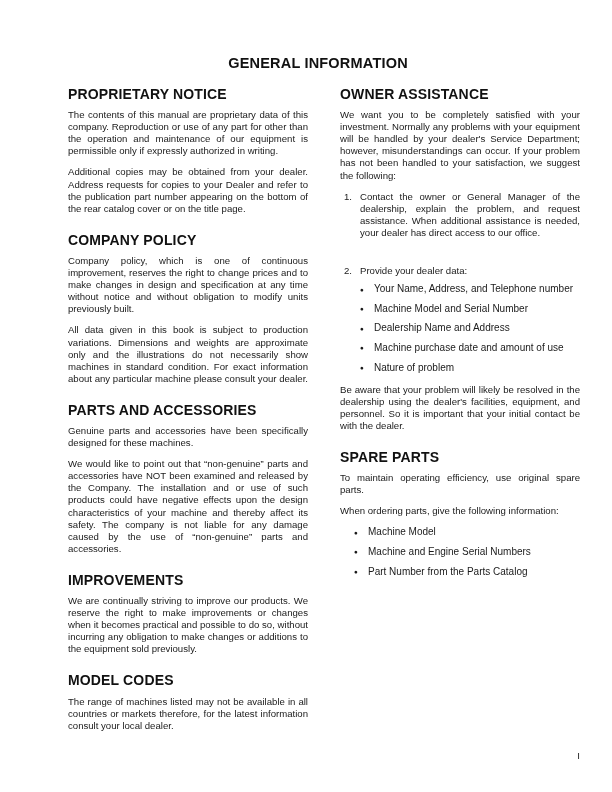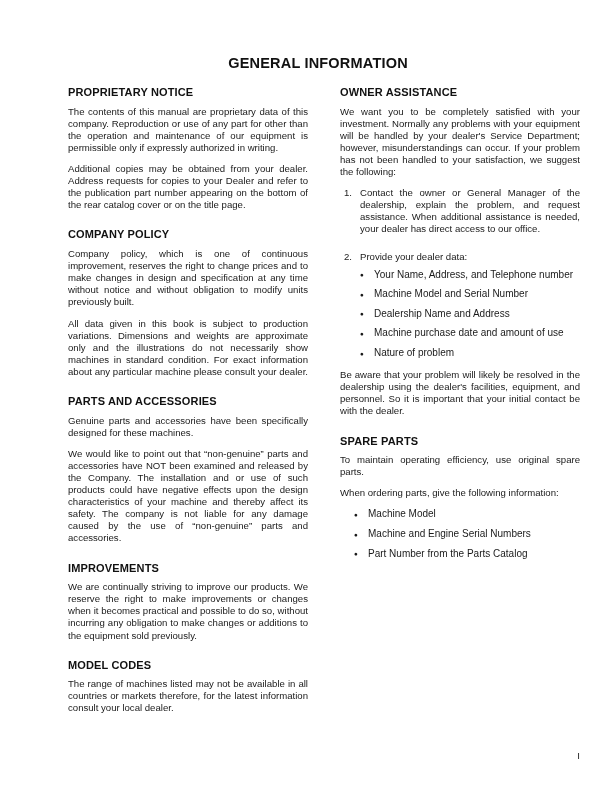--- a/index.html
+++ b/index.html
@@ -49,21 +49,21 @@
   .col {
     width: 240px;
     flex: 0 0 240px;
   }
 
   
   .section {
     margin-bottom: 0;
   }
   .section-heading {
-    font-size: 11px;
+    font-size: 14px;
     font-weight: bold;
     color: #111111;
     letter-spacing: 0.15px;
     margin: 0 0 7px 0;
     line-height: 1.15;
   }
   .section + .section .section-heading {
     margin-top: 17px;
   }
 
@@ -83,21 +83,21 @@
   ol.num-list {
     margin: 3px 0 0 0;
     padding: 0;
     list-style: none;
     counter-reset: numitem;
   }
   ol.num-list > li {
     position: relative;
     counter-increment: numitem;
     padding-left: 20px;
-    margin-bottom: 15px;
+    margin-bottom: 26px;
     font-size: 9.6px;
     line-height: 12.1px;
     text-align: justify;
     text-justify: inter-word;
   }
   ol.num-list > li::before {
     content: counter(numitem) ".";
     position: absolute;
     left: 4px;
     top: 0;

